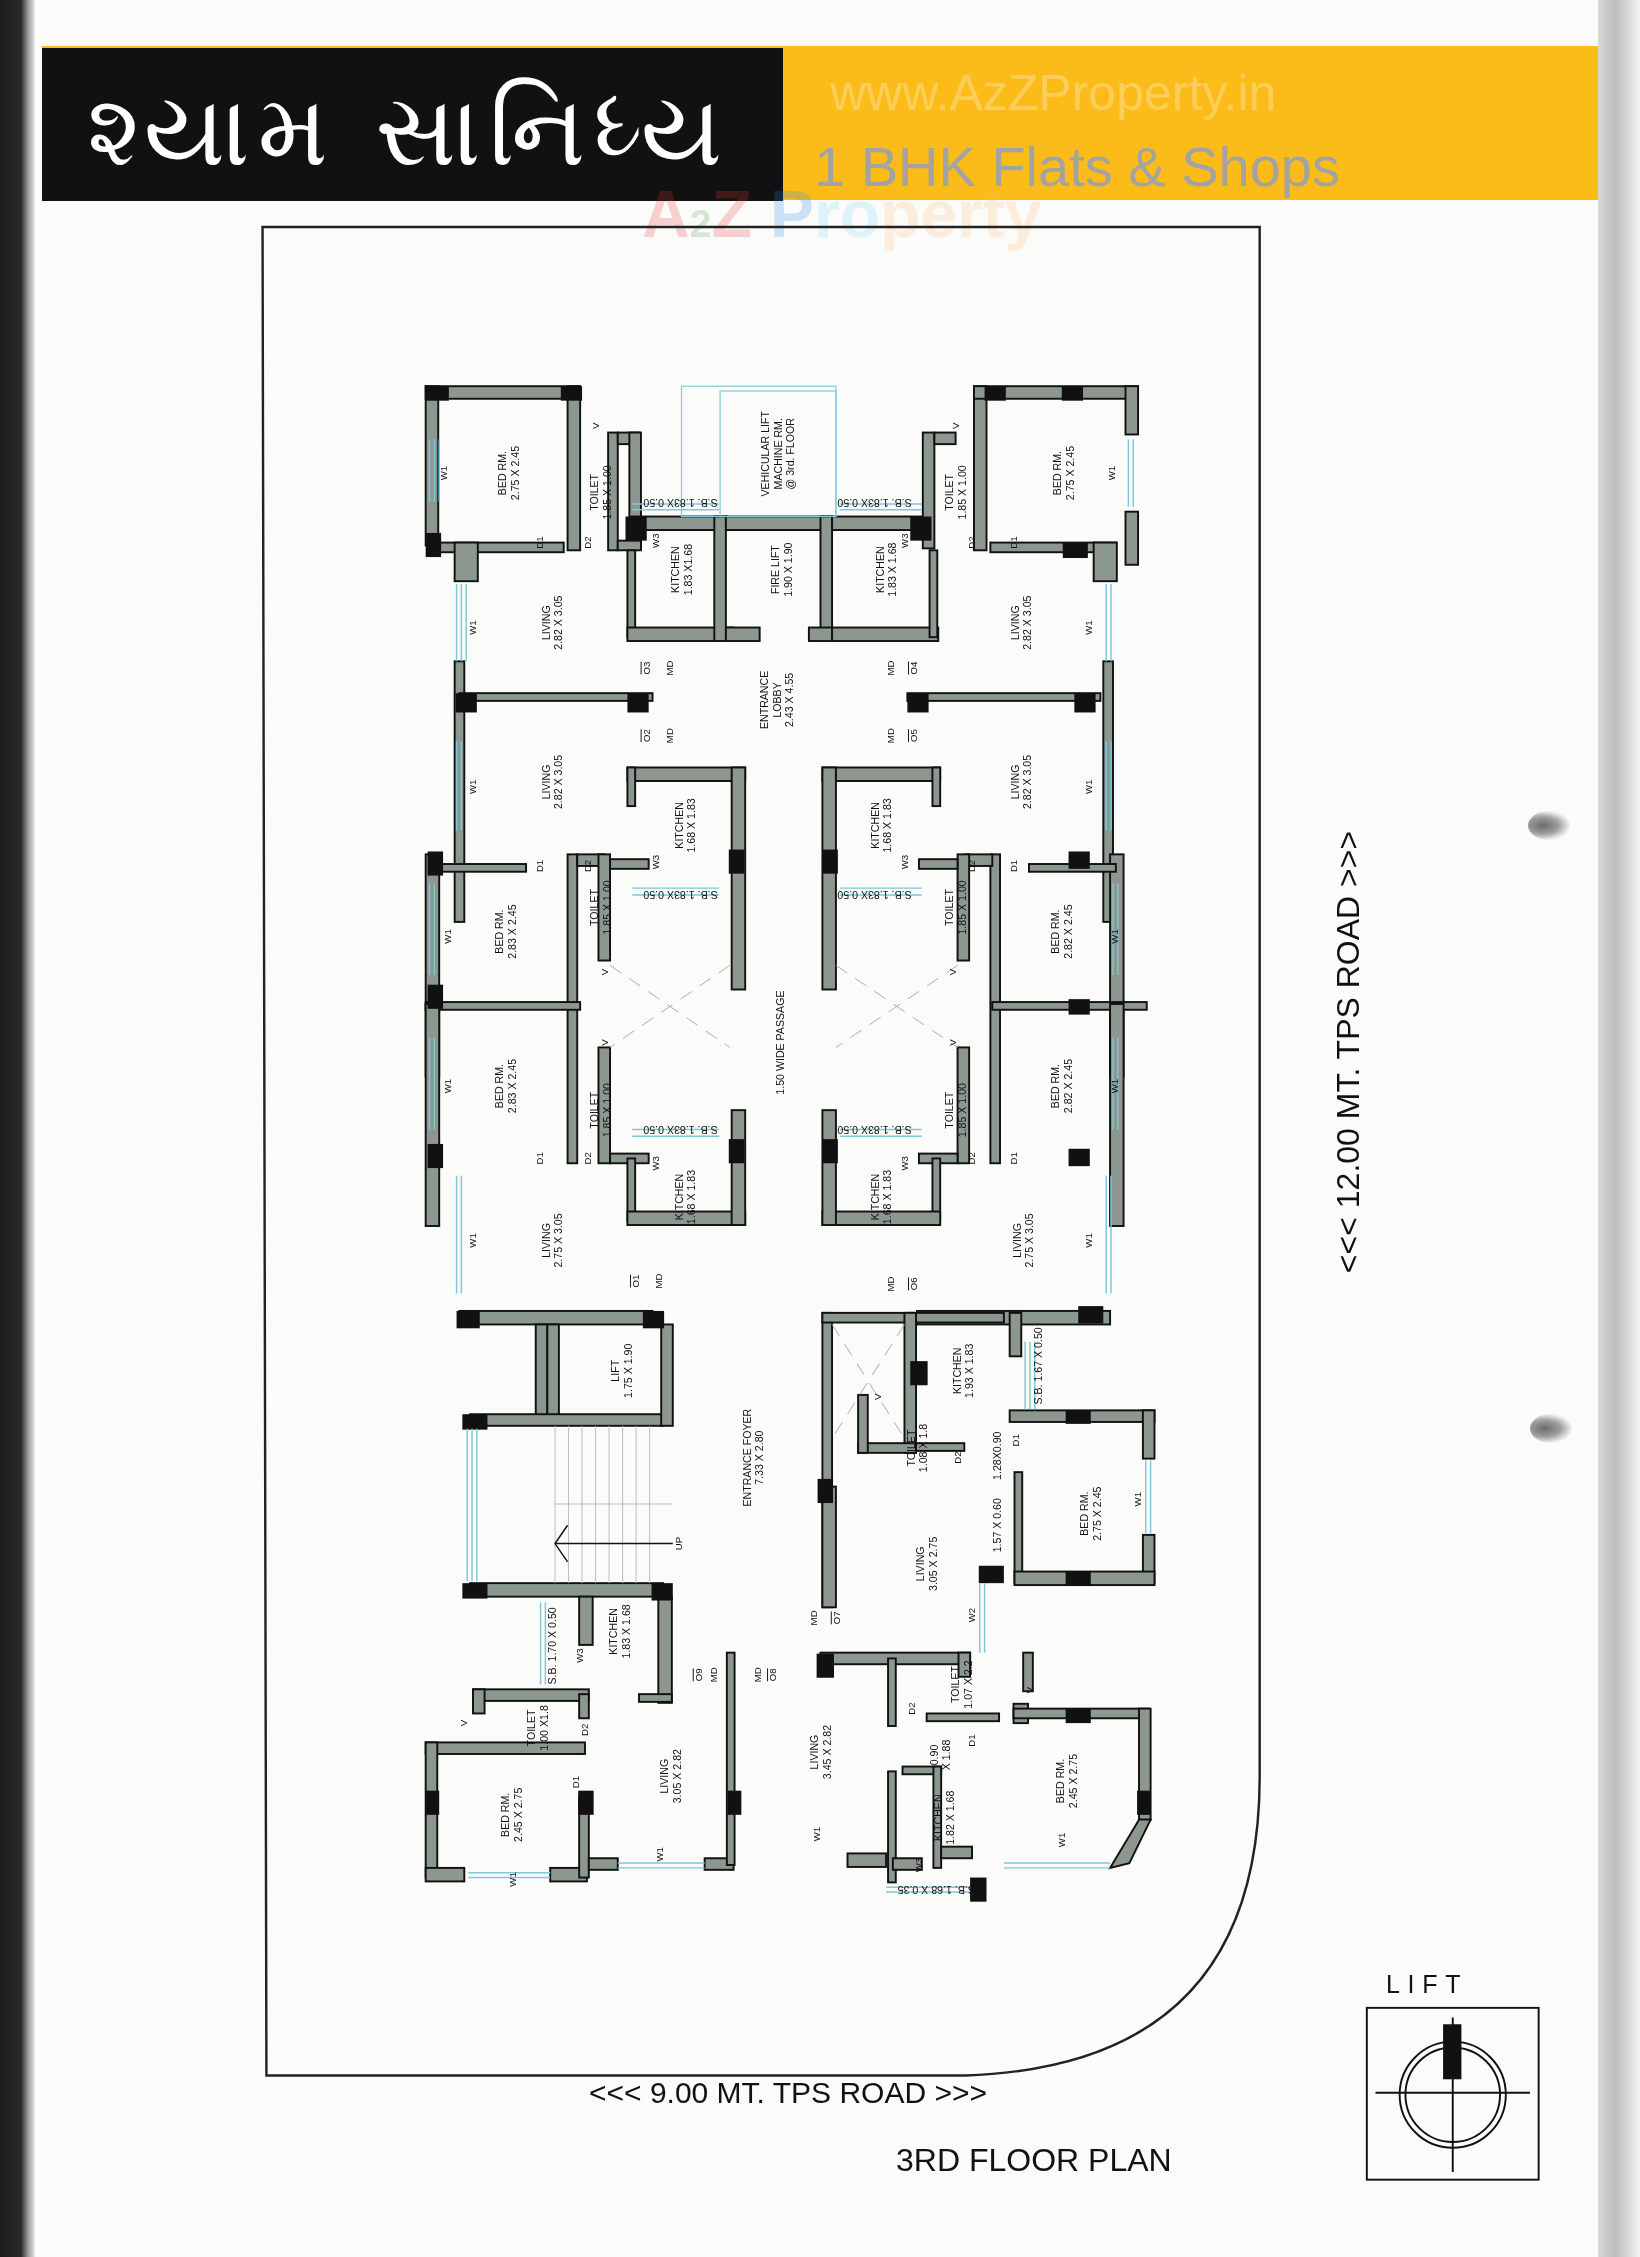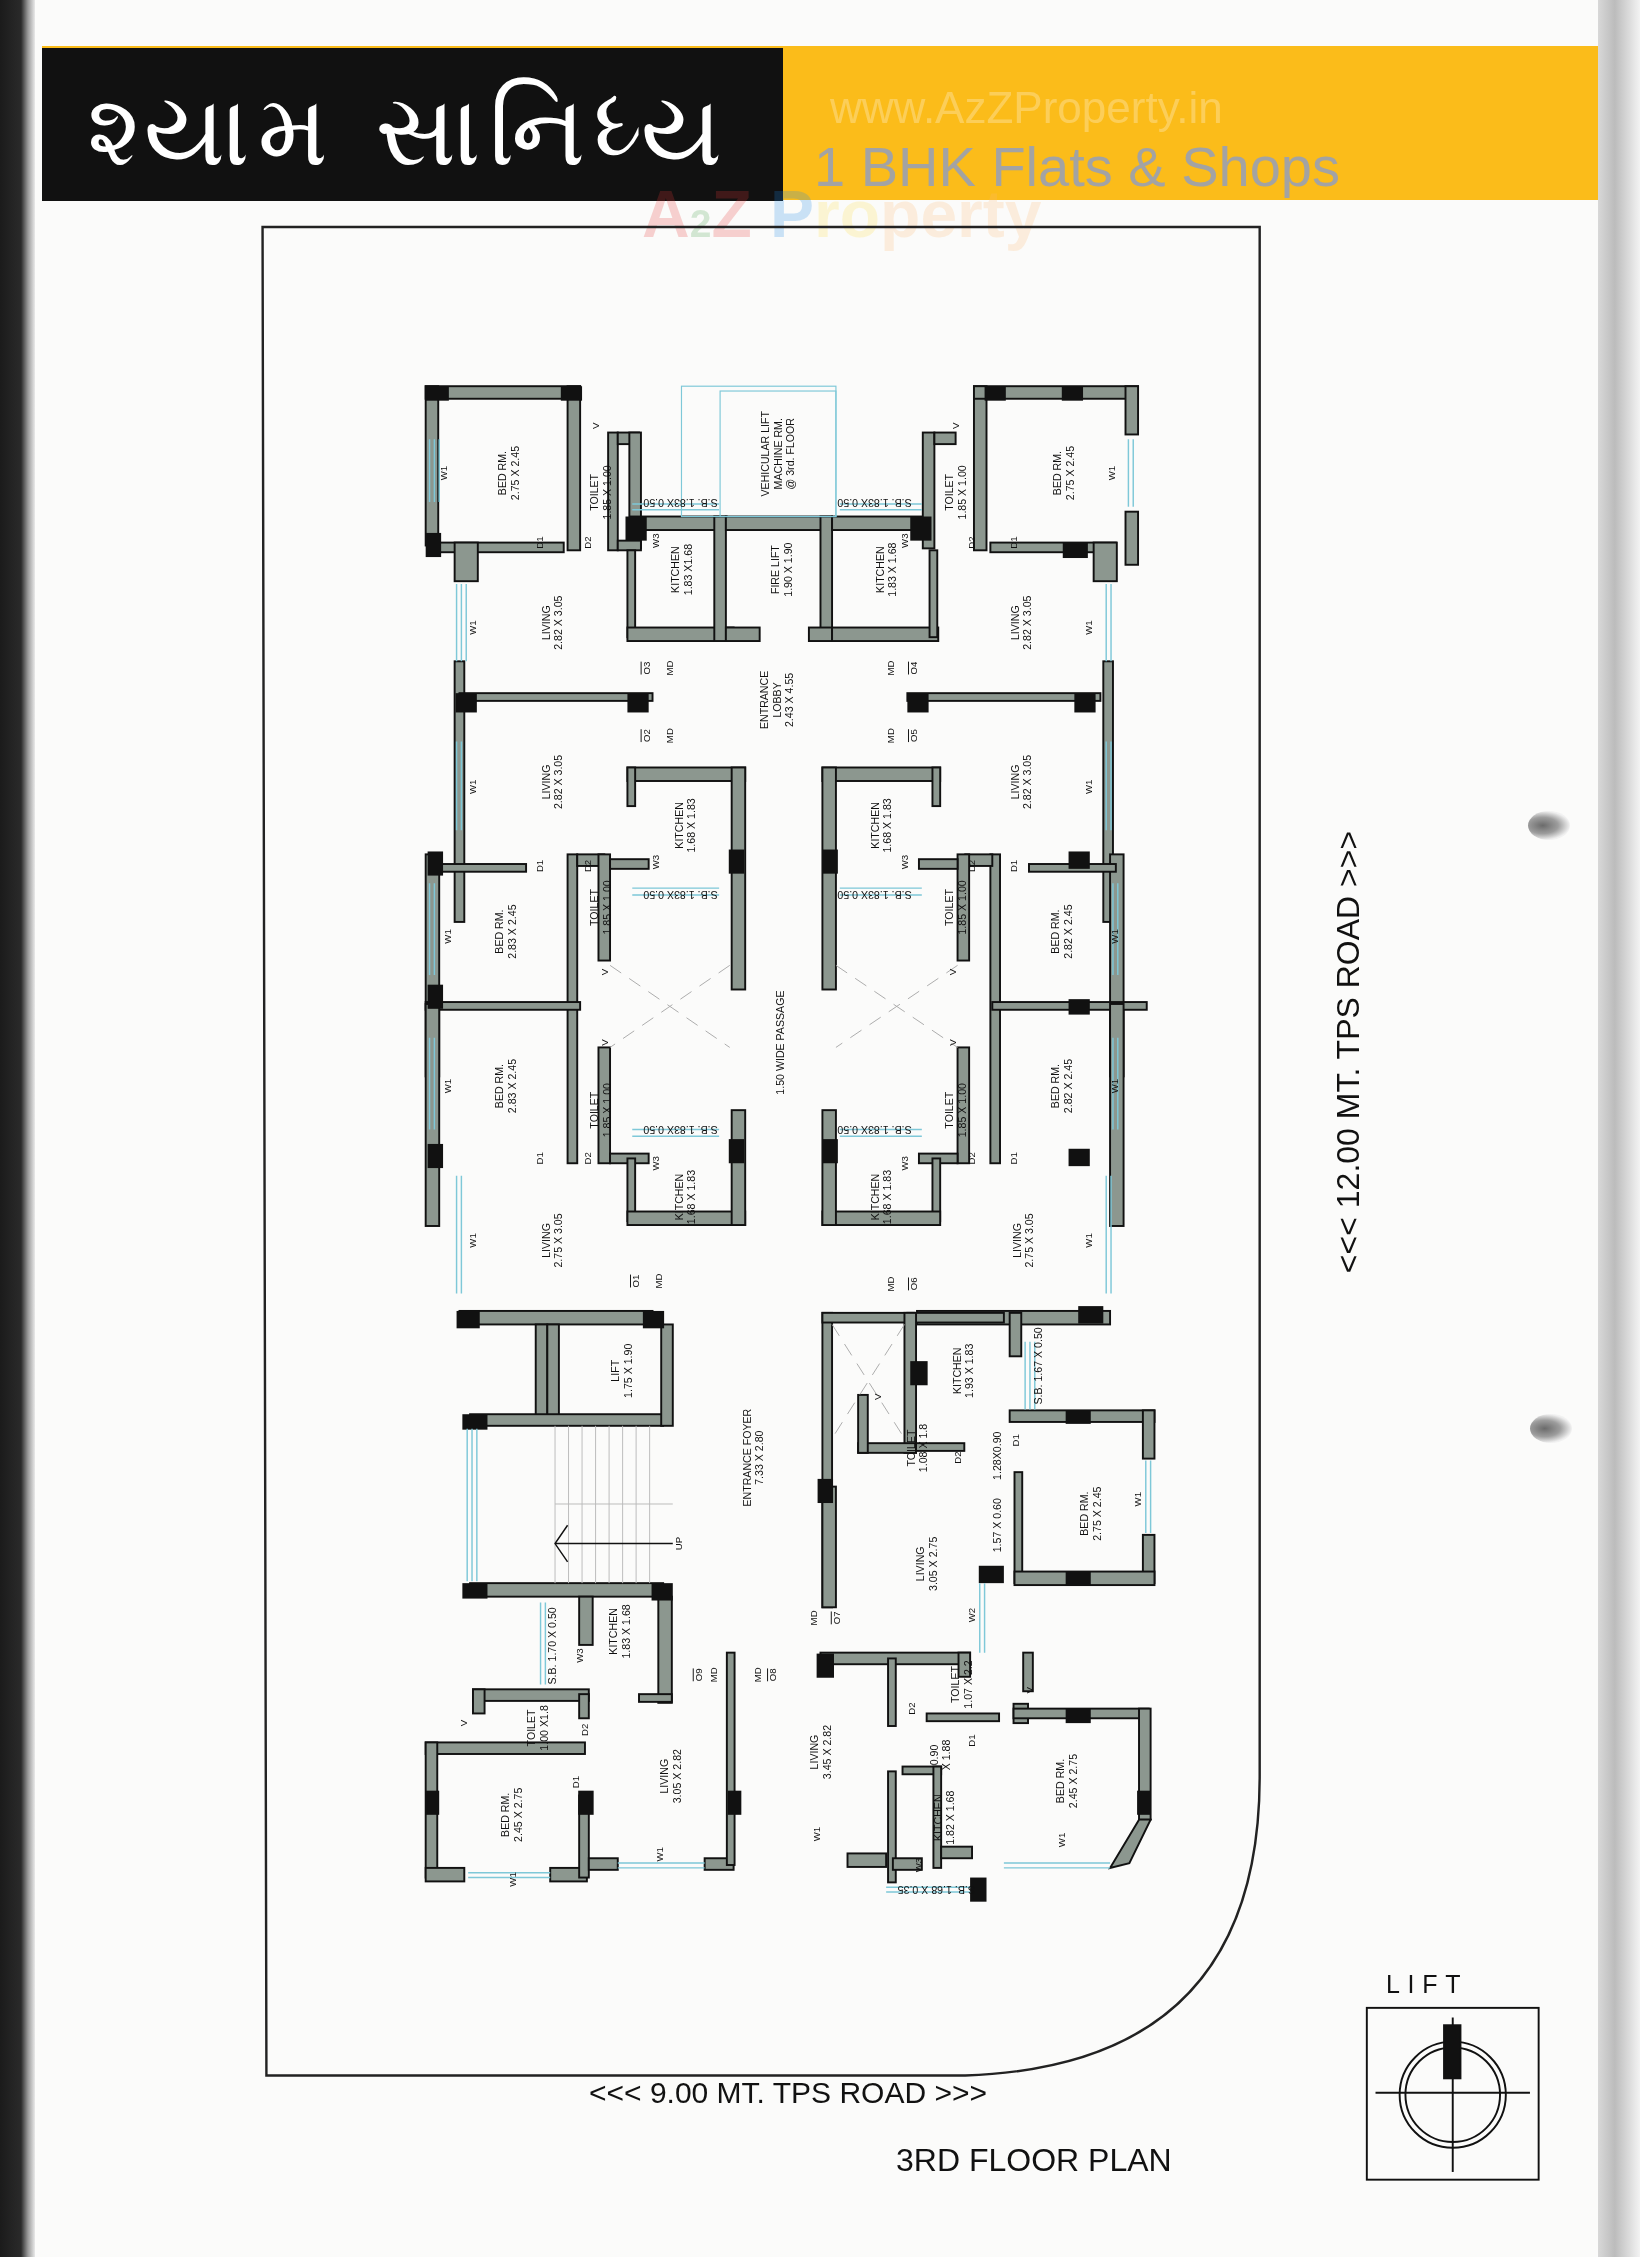--- a/index.html
+++ b/index.html
@@ -32,31 +32,31 @@
     position: absolute; left: 87px; top: 68px; width: 676px; height: 126px;
     color: #ffffff; font-size: 100px; font-weight: normal; line-height: 126px;
     letter-spacing: 7.7px; white-space: nowrap;
     font-family: "DejaVu Sans", sans-serif;
   }
   .subtitle {
     position: absolute; left: 814px; top: 143px; color: #a3a3a3;
     font-size: 56px; line-height: 48px; white-space: nowrap;
   }
   .watermark-url {
-    position: absolute; left: 830px; top: 83px; color: rgba(255,255,255,0.28);
-    font-size: 44px; white-space: nowrap;
+    position: absolute; left: 830px; top: 64px; color: rgba(255,255,255,0.28);
+    font-size: 50px; white-space: nowrap;
   }
   .watermark-brand {
     position: absolute; left: 642px; top: 176px; font-size: 66px; font-weight: bold;
     white-space: nowrap; opacity: 0.22;
   }
   .watermark-brand span.a { color: #e53935; }
   .watermark-brand span.z { color: #43a047; }
   .watermark-brand span.p { color: #1e88e5; }
-  .watermark-brand span.o { color: #fde047; }
+  .watermark-brand span.o { color: #7dd3fc; }
   .watermark-brand span.t { color: #fdba74; }
 
   .plan-svg { position: absolute; left: 0; top: 0; }
 
   .road-right {
     position: absolute; left: 1330px; top: 1052px; width: 444px; height: 39px;
     transform-origin: 0 0; transform: rotate(-90deg) translate(-222px, 0);
     font-size: 32px; color: #111; white-space: nowrap; text-align: center;
     font-family: "Liberation Sans Narrow", "Liberation Sans", sans-serif;
   }

